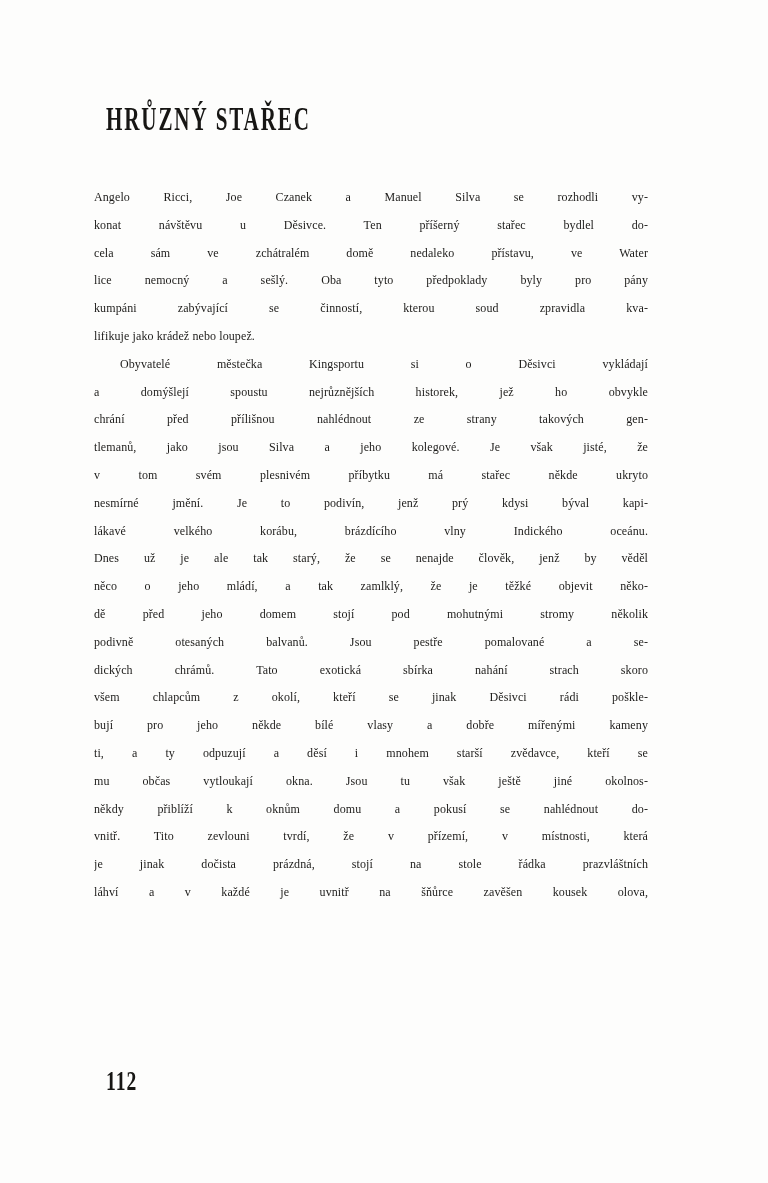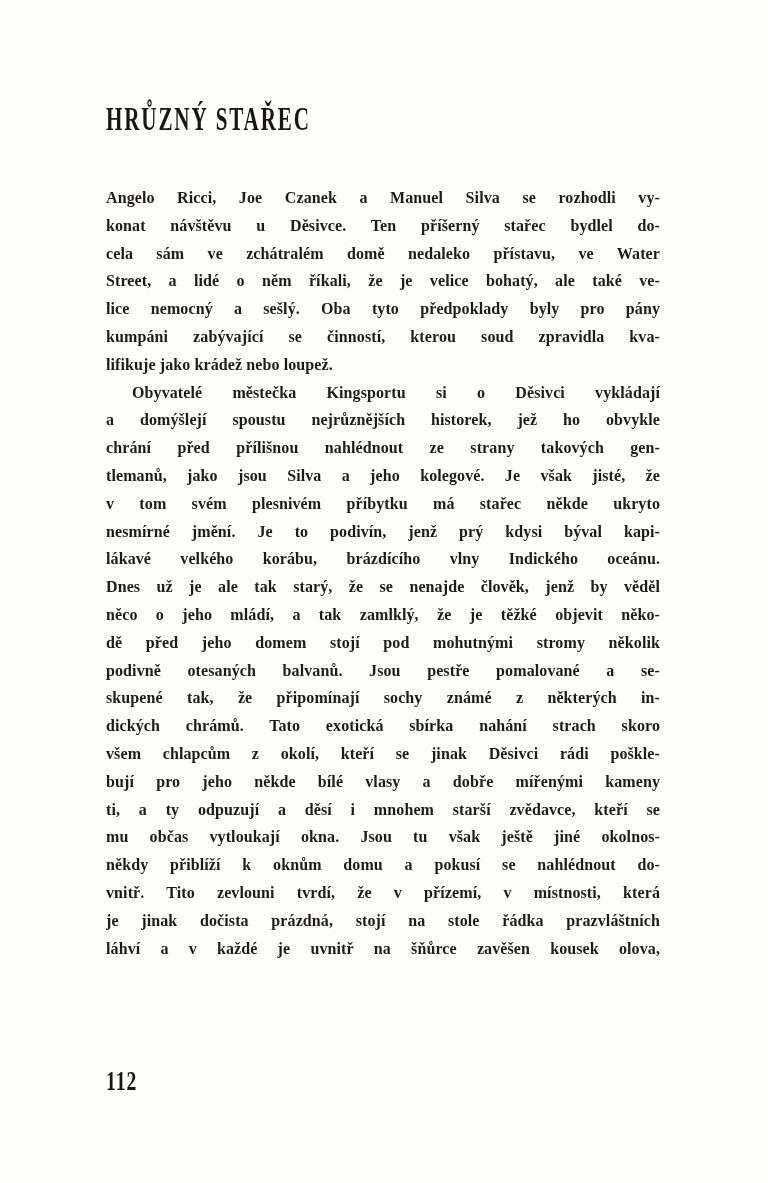--- a/index.html
+++ b/index.html
@@ -27,27 +27,26 @@
     font-size: 34px;
     line-height: 1;
     letter-spacing: 3px;
     white-space: nowrap;
     color: #171614;
     transform: scaleX(0.62);
     transform-origin: left top;
   }
   .body-text {
     position: absolute;
-    left: 106px;
+    left: 94px;
     top: 184px;
     width: 554px;
-    font-size: 16px;
+    font-size: 12px;
     line-height: 27.8px;
     letter-spacing: 0.1px;
-    font-weight: bold;
   }
   .paragraph {
     margin: 0;
   }
   .line {
     text-align: justify;
     text-align-last: justify;
     height: 27.8px;
     overflow: hidden;
   }
@@ -75,38 +74,36 @@
 <body>
 
 <div class="page" style="background: rgb(253, 253, 252); color: rgb(29, 28, 26);">
   <h1 class="chapter-title">HRŮZNÝ STAŘEC</h1>
 
   <div class="body-text">
       <div class="paragraph">
         <div class="line">Angelo Ricci, Joe Czanek a Manuel Silva se rozhodli vy-</div>
         <div class="line">konat návštěvu u Děsivce. Ten příšerný stařec bydlel do-</div>
         <div class="line">cela sám ve zchátralém domě nedaleko přístavu, ve Water</div>
-        <div class="line">Street, a lidé o něm říkali, že je velice bohatý, ale také ve-</div>
         <div class="line">lice nemocný a sešlý. Oba tyto předpoklady byly pro pány</div>
         <div class="line">kumpáni zabývající se činností, kterou soud zpravidla kva-</div>
         <div class="line last">lifikuje jako krádež nebo loupež.</div>
       </div>
       <div class="paragraph">
         <div class="line indent">Obyvatelé městečka Kingsportu si o Děsivci vykládají</div>
         <div class="line">a domýšlejí spoustu nejrůznějších historek, jež ho obvykle</div>
         <div class="line">chrání před přílišnou nahlédnout ze strany takových gen-</div>
         <div class="line">tlemanů, jako jsou Silva a jeho kolegové. Je však jisté, že</div>
         <div class="line">v tom svém plesnivém příbytku má stařec někde ukryto</div>
         <div class="line">nesmírné jmění. Je to podivín, jenž prý kdysi býval kapi-</div>
         <div class="line">lákavé velkého korábu, brázdícího vlny Indického oceánu.</div>
         <div class="line">Dnes už je ale tak starý, že se nenajde člověk, jenž by věděl</div>
         <div class="line">něco o jeho mládí, a tak zamlklý, že je těžké objevit něko-</div>
         <div class="line">dě před jeho domem stojí pod mohutnými stromy několik</div>
         <div class="line">podivně otesaných balvanů. Jsou pestře pomalované a se-</div>
-        <div class="line">skupené tak, že připomínají sochy známé z některých in-</div>
         <div class="line">dických chrámů. Tato exotická sbírka nahání strach skoro</div>
         <div class="line">všem chlapcům z okolí, kteří se jinak Děsivci rádi poškle-</div>
         <div class="line">bují pro jeho někde bílé vlasy a dobře mířenými kameny</div>
         <div class="line">ti, a ty odpuzují a děsí i mnohem starší zvědavce, kteří se</div>
         <div class="line">mu občas vytloukají okna. Jsou tu však ještě jiné okolnos-</div>
         <div class="line">někdy přiblíží k oknům domu a pokusí se nahlédnout do-</div>
         <div class="line">vnitř. Tito zevlouni tvrdí, že v přízemí, v místnosti, která</div>
         <div class="line">je jinak dočista prázdná, stojí na stole řádka prazvláštních</div>
         <div class="line">láhví a v každé je uvnitř na šňůrce zavěšen kousek olova,</div>
       </div>

